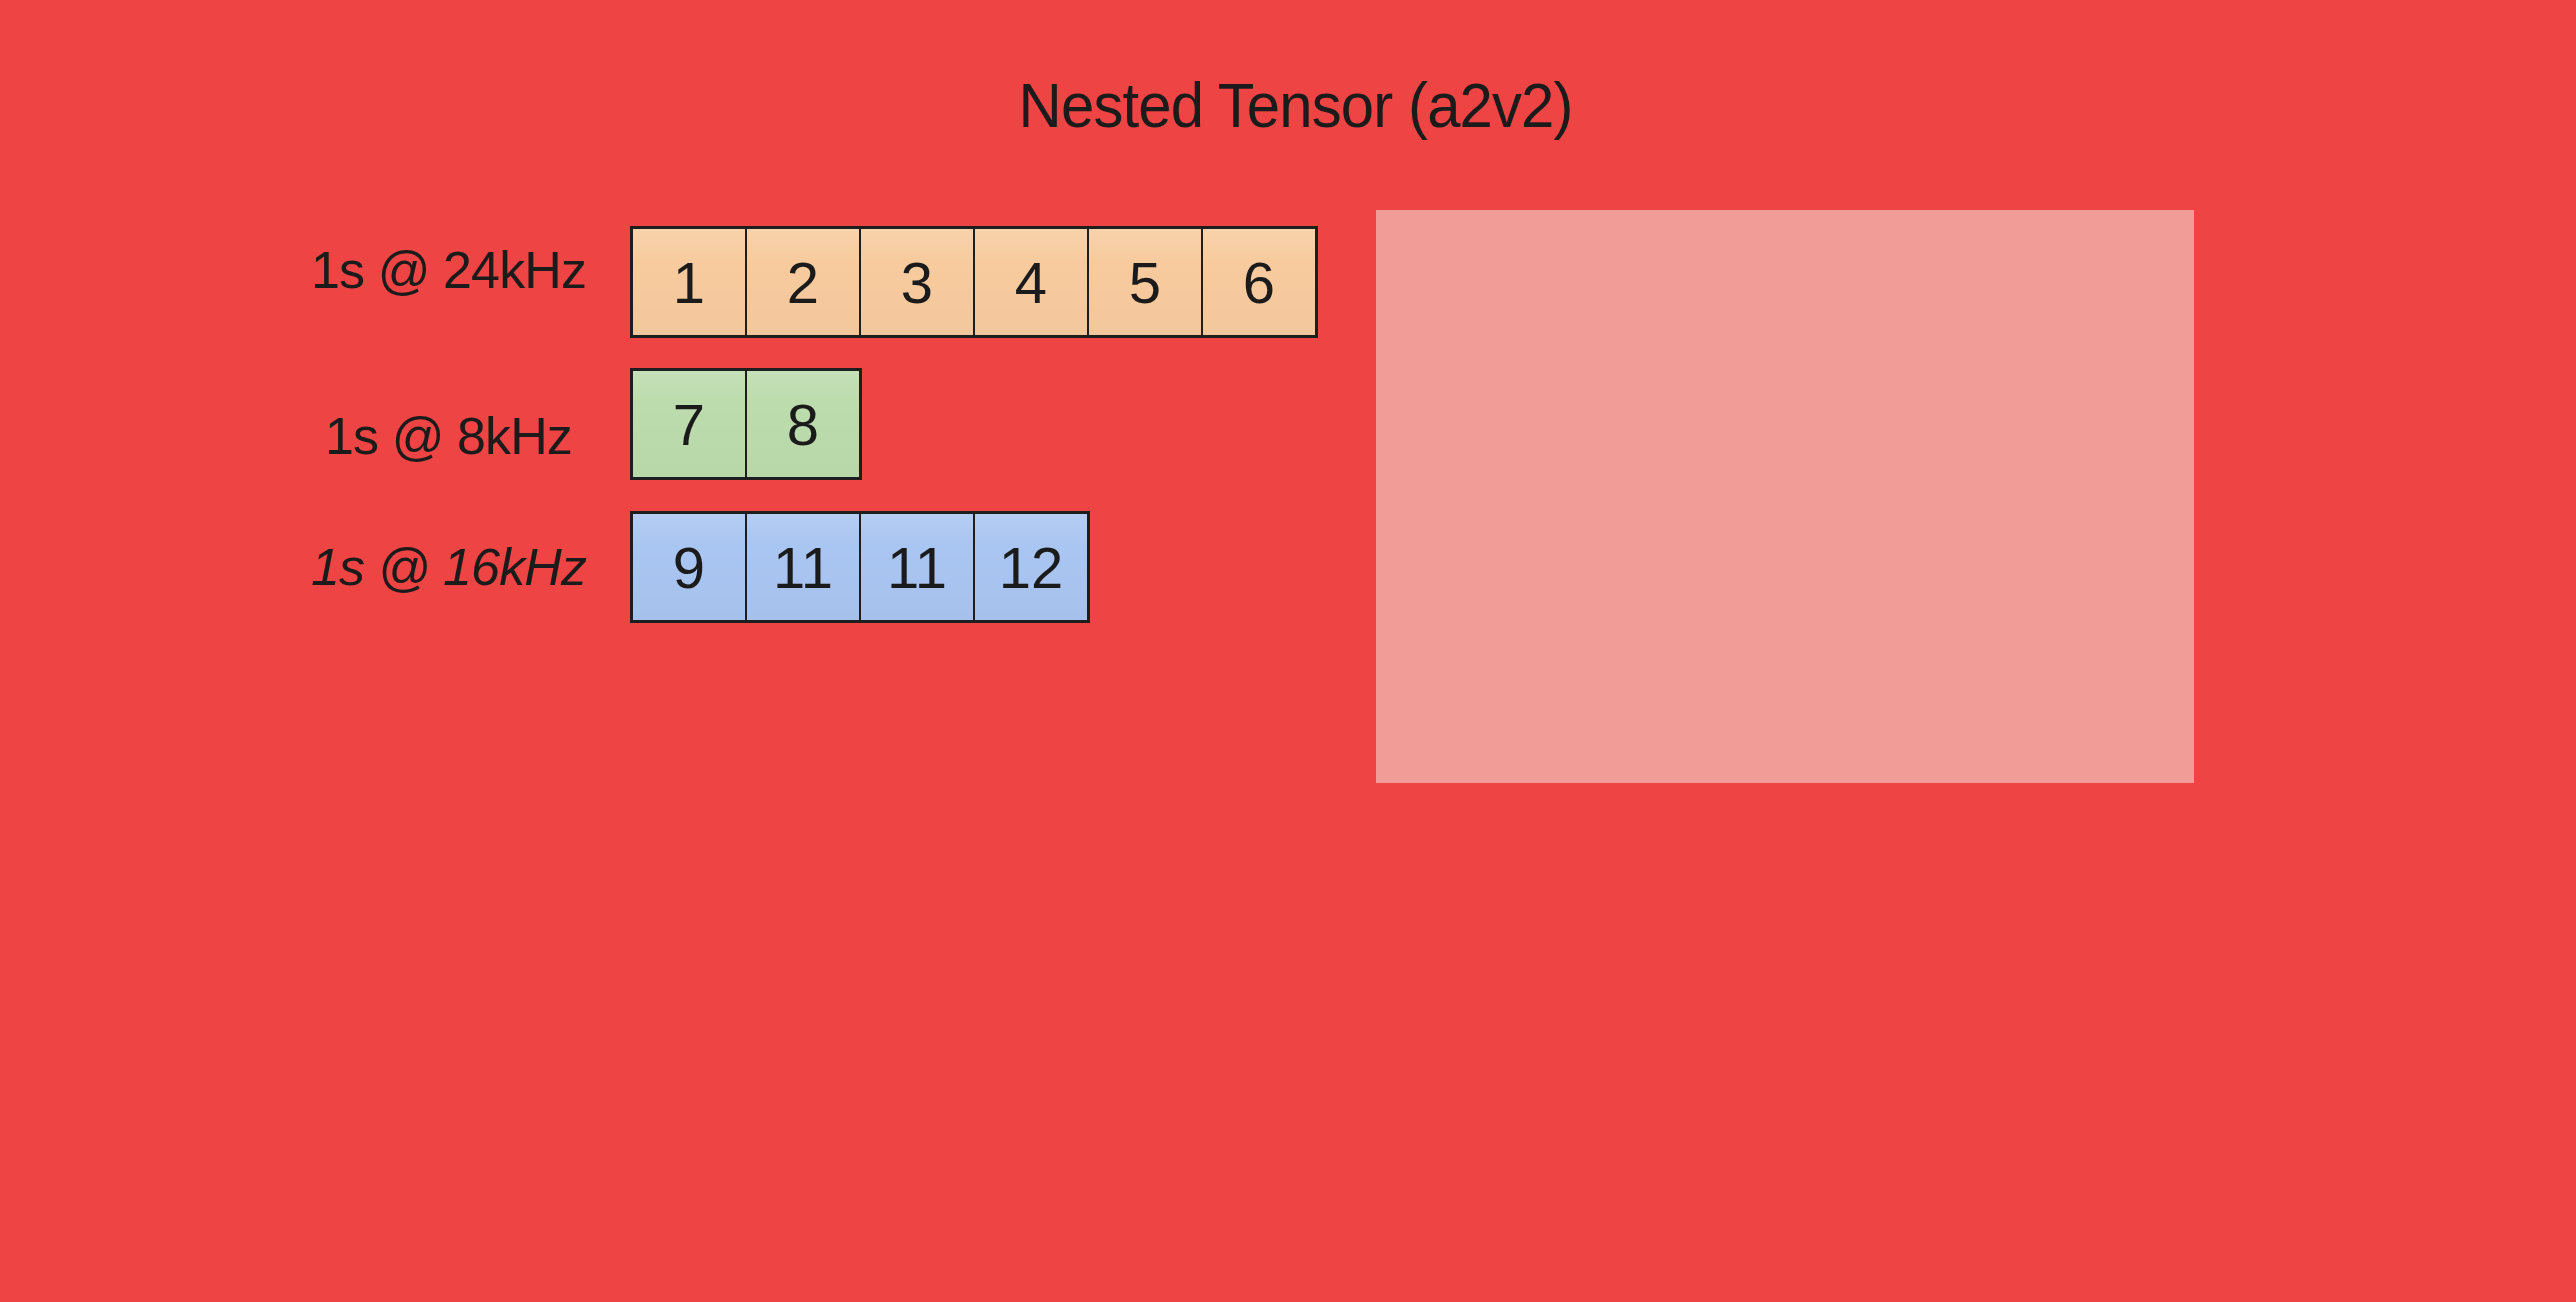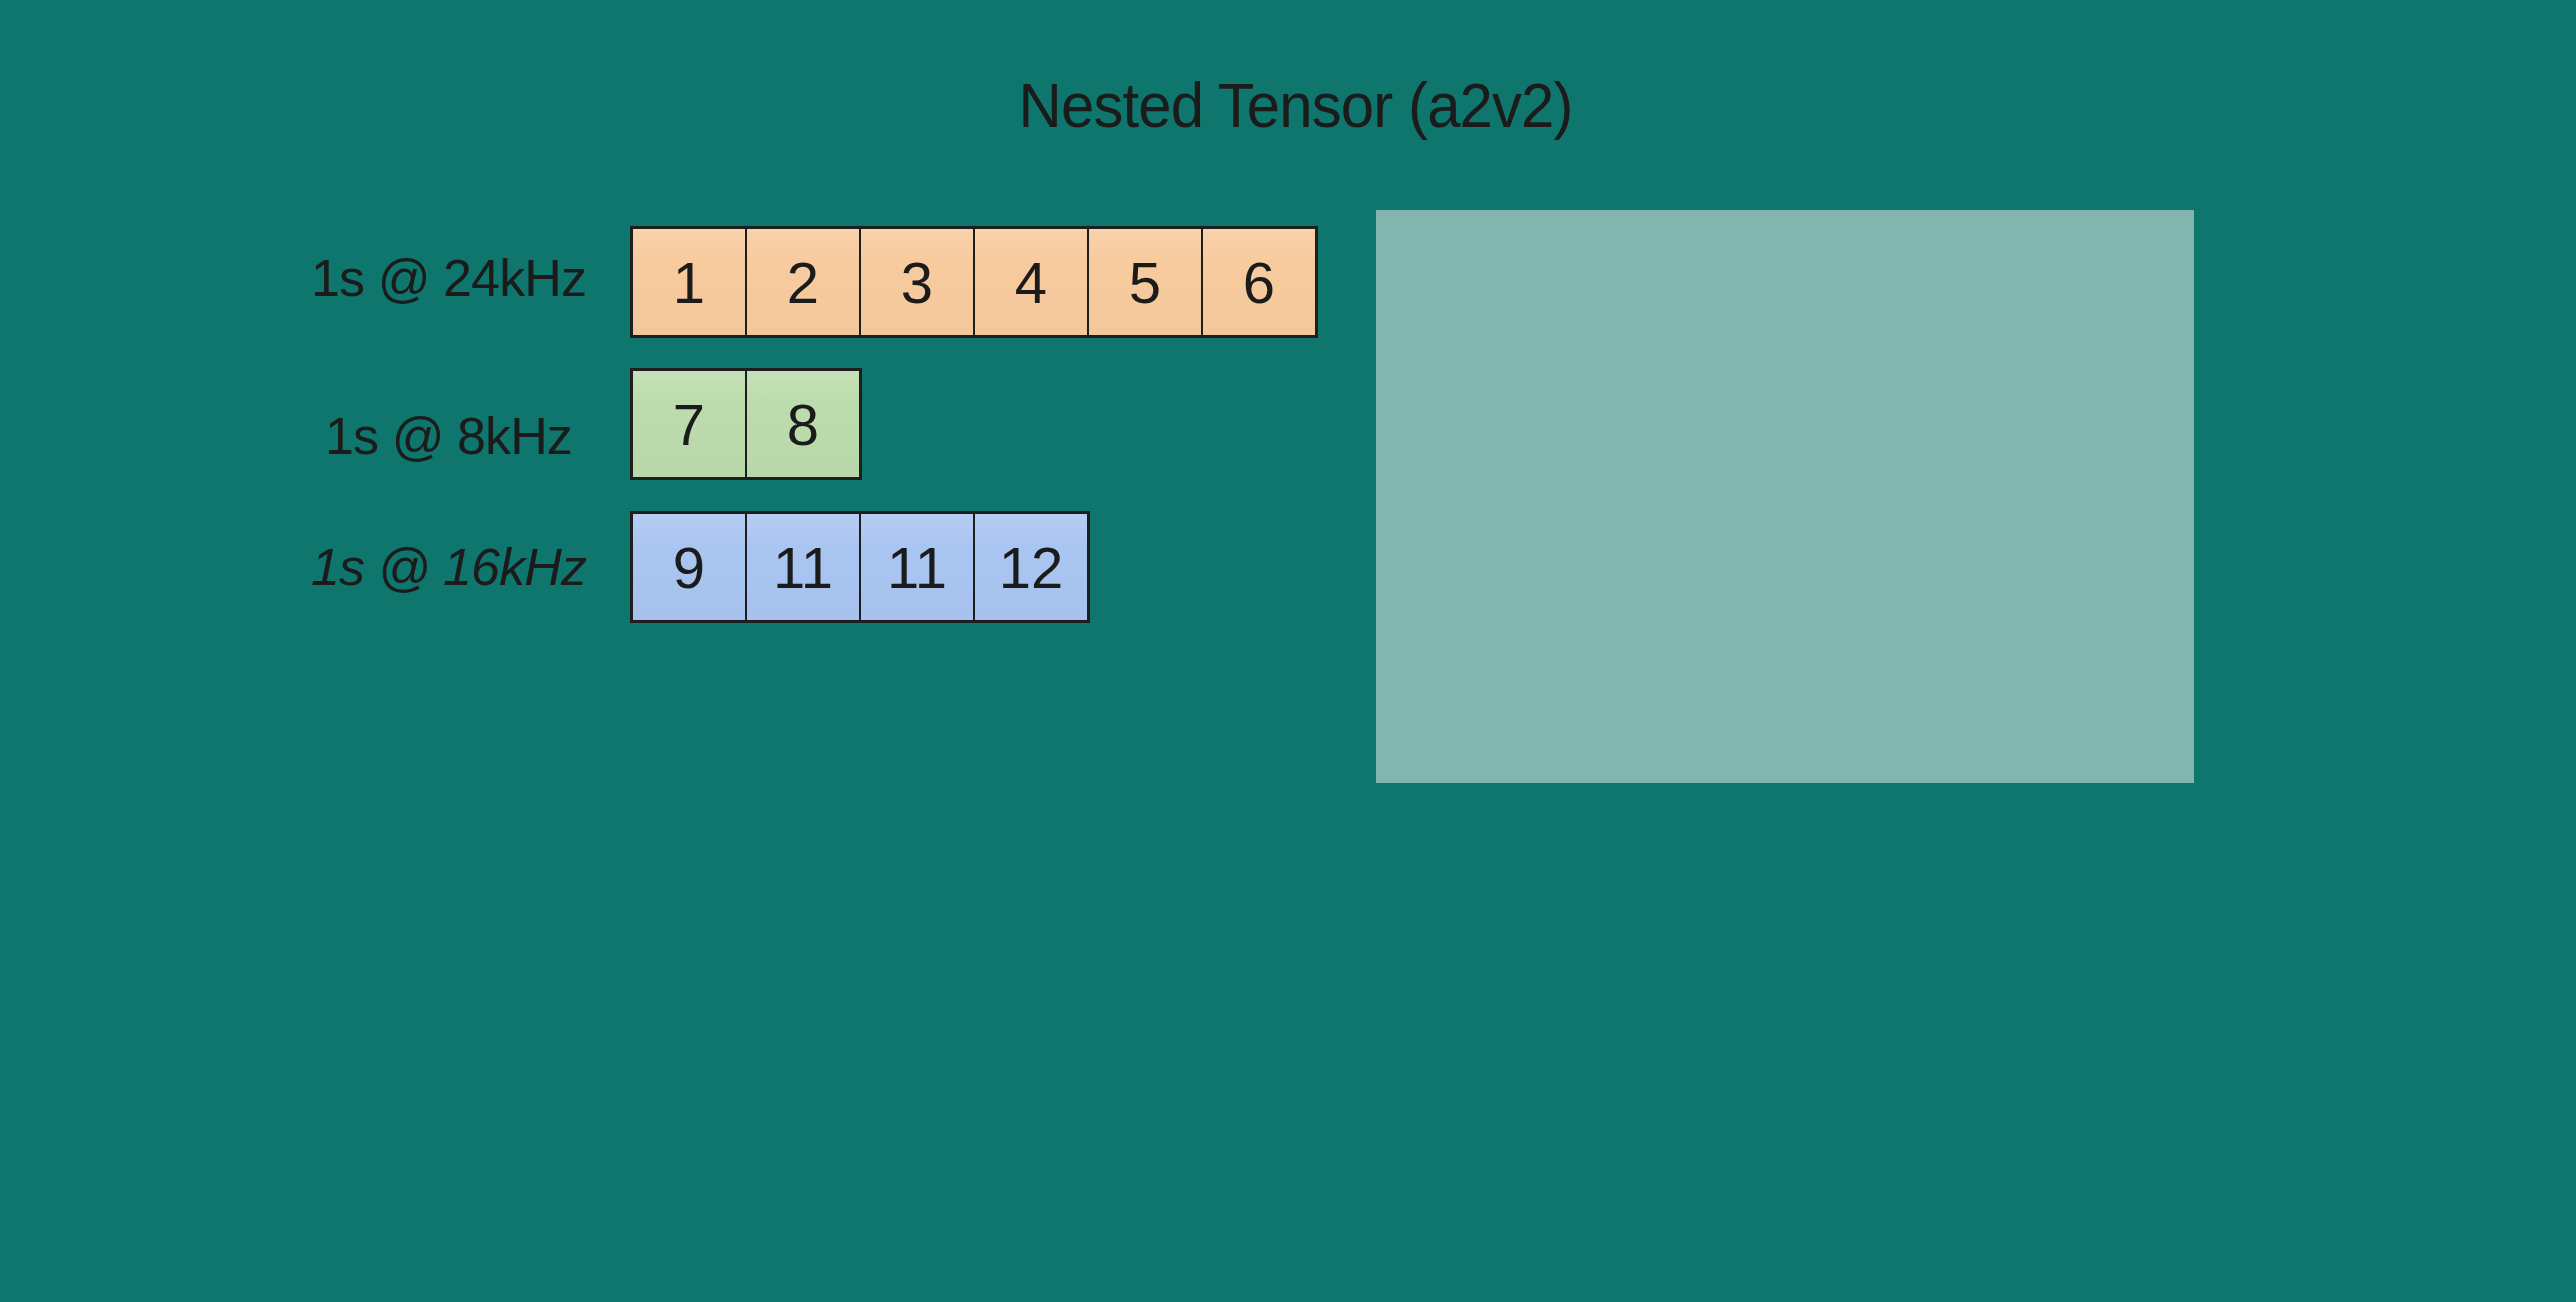--- a/index.html
+++ b/index.html
@@ -7,21 +7,21 @@
     padding: 0;
     width: 2576px;
     height: 1302px;
     overflow: hidden;
     font-family: "Liberation Sans", "DejaVu Sans", sans-serif;
   }
   .canvas {
     position: relative;
     width: 2576px;
     height: 1302px;
-    background: #0f766e;
+    background: #ef4444;
   }
   .bg-panel {
     position: absolute;
     left: 1376px;
     top: 210px;
     width: 818px;
     height: 573px;
     background: #f6f3ec;
     opacity: 0.5;
   }
@@ -77,21 +77,21 @@
 </style>
 </head>
 <body>
 
 <div class="canvas">
   <div class="bg-panel"></div>
   <div class="title">
     <span class="squeeze">Nested Tensor (a2v2)</span>
   </div>
   <div id="rows-layer">
-      <div class="row-label" style="top: 222px;">1s @ 24kHz</div>
+      <div class="row-label" style="top: 214px;">1s @ 24kHz</div>
       <div class="cell-row" style="top: 226px; background: rgb(247, 203, 158);">
         <div class="cell">1</div>
         <div class="cell">2</div>
         <div class="cell">3</div>
         <div class="cell">4</div>
         <div class="cell">5</div>
         <div class="cell">6</div>
       </div>
       <div class="row-label" style="top: 380px;">1s @ 8kHz</div>
       <div class="cell-row" style="top: 368px; background: rgb(188, 220, 173);">

